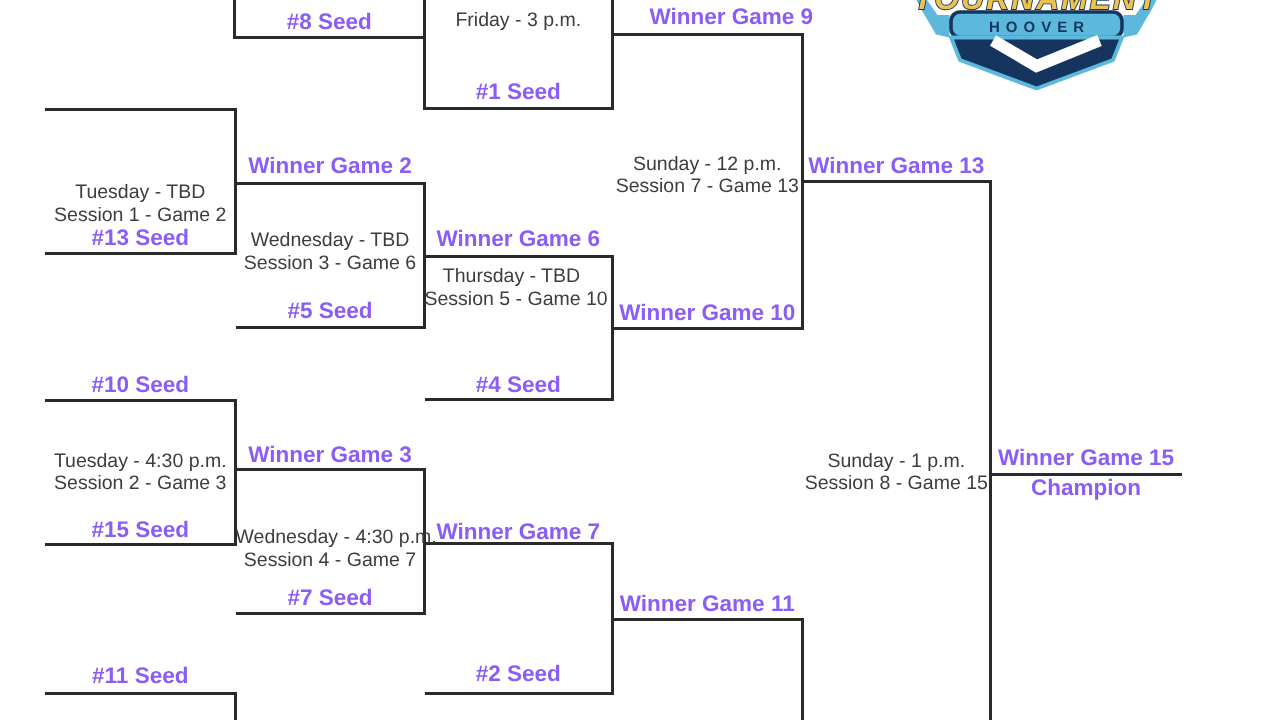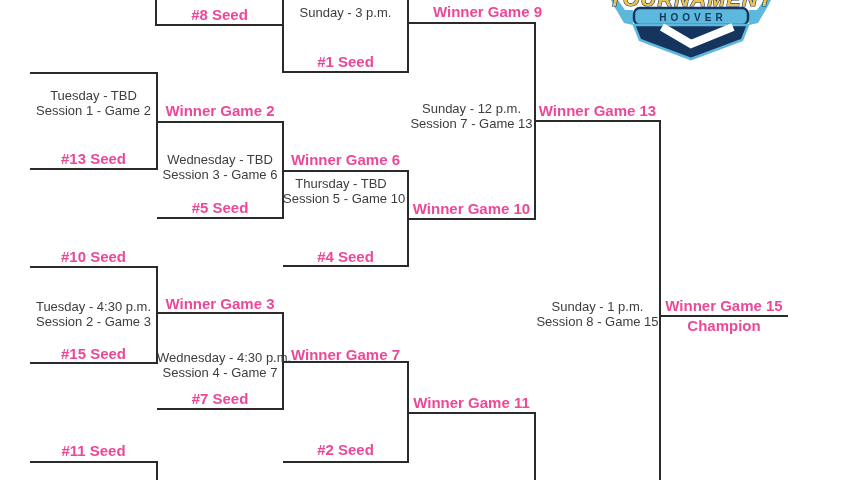--- a/index.html
+++ b/index.html
@@ -3,21 +3,21 @@
 <meta charset="utf-8">
 <style>
   html,body{margin:0;padding:0;background:#ffffff;}
   .stage{
     position:relative;width:854px;height:480px;overflow:hidden;background:#ffffff;
     font-family:"Liberation Sans", sans-serif;
   }
   .lines-svg{position:absolute;left:0;top:0;width:854px;height:480px;}
   .slot-label{
     position:absolute;height:16px;line-height:16px;text-align:center;
-    font-size:15px;font-weight:700;color:#ec4899;white-space:nowrap;
+    font-size:15px;font-weight:700;color:#8b5cf6;white-space:nowrap;
   }
   .sched{
     position:absolute;text-align:center;font-size:13px;line-height:15px;
     color:#3d3d3d;white-space:nowrap;font-weight:400;
   }
   .logo-svg{position:absolute;left:600px;top:0;width:190px;height:62px;}
 </style>
 </head>
 <body>
 
@@ -79,23 +79,23 @@
   <div class="slot-label" style="left:424px;top:4px;width:127px">Winner Game 9</div>
   <div class="slot-label" style="left:408px;top:201px;width:127px">Winner Game 10</div>
   <div class="slot-label" style="left:535px;top:103px;width:125px">Winner Game 13</div>
   <div class="slot-label" style="left:157px;top:296px;width:126px">Winner Game 3</div>
   <div class="slot-label" style="left:283px;top:347px;width:125px">Winner Game 7</div>
   <div class="slot-label" style="left:408px;top:395px;width:127px">Winner Game 11</div>
   <div class="slot-label" style="left:660px;top:298px;width:128px">Winner Game 15</div>
   <div class="slot-label" style="left:660px;top:318px;width:128px">Champion</div>
 
   <div class="sched" style="left:283px;top:5px;width:125px">
-    <div>Sunday - 3 p.m.</div>
+    <div>Friday - 3 p.m.</div>
   </div>
-  <div class="sched" style="left:30px;top:88px;width:127px">
+  <div class="sched" style="left:30px;top:120px;width:127px">
     <div>Tuesday - TBD</div>
     <div>Session 1 - Game 2</div>
   </div>
   <div class="sched" style="left:157px;top:152px;width:126px">
     <div>Wednesday - TBD</div>
     <div>Session 3 - Game 6</div>
   </div>
   <div class="sched" style="left:283px;top:176px;width:116px">
     <div>Thursday - TBD</div>
     <div>Session 5 - Game 10</div>

